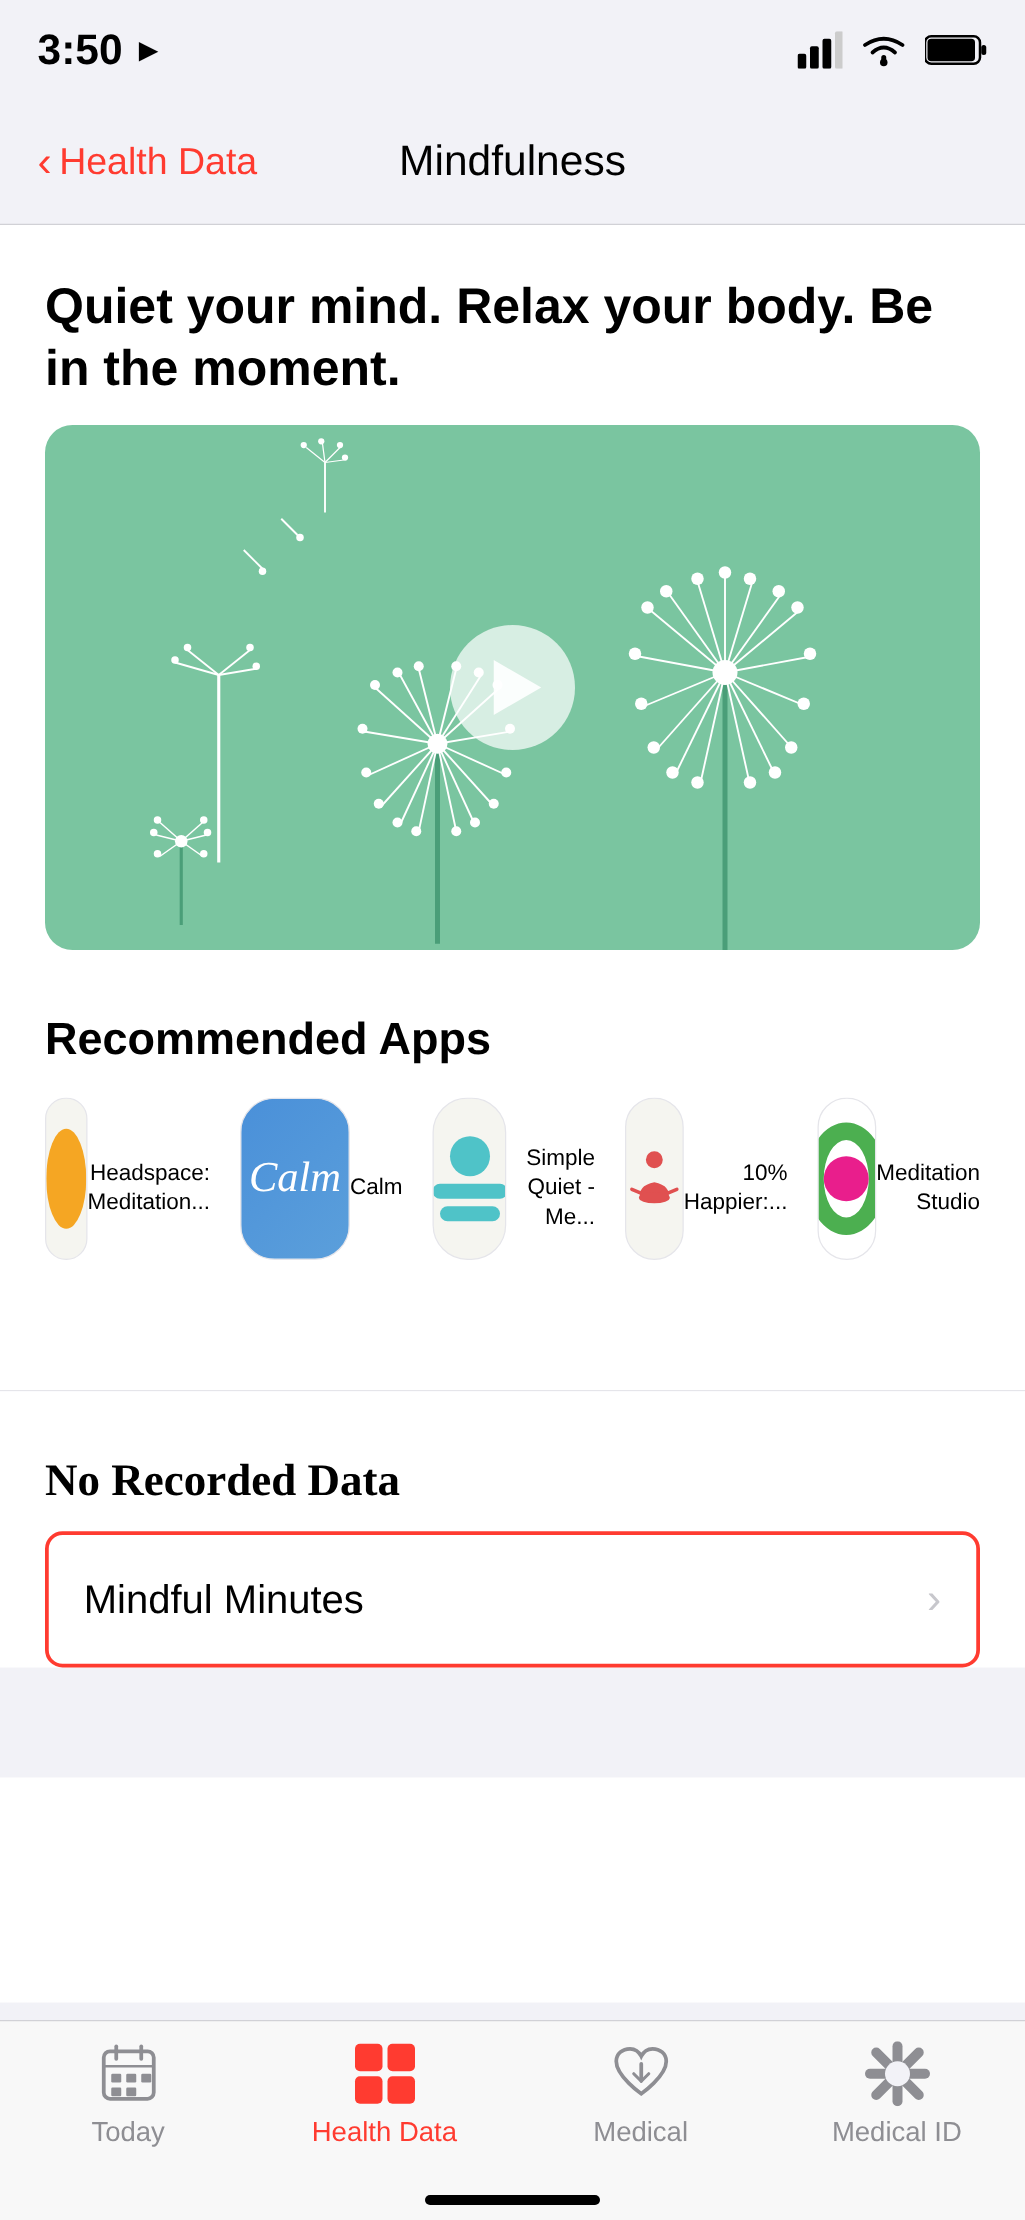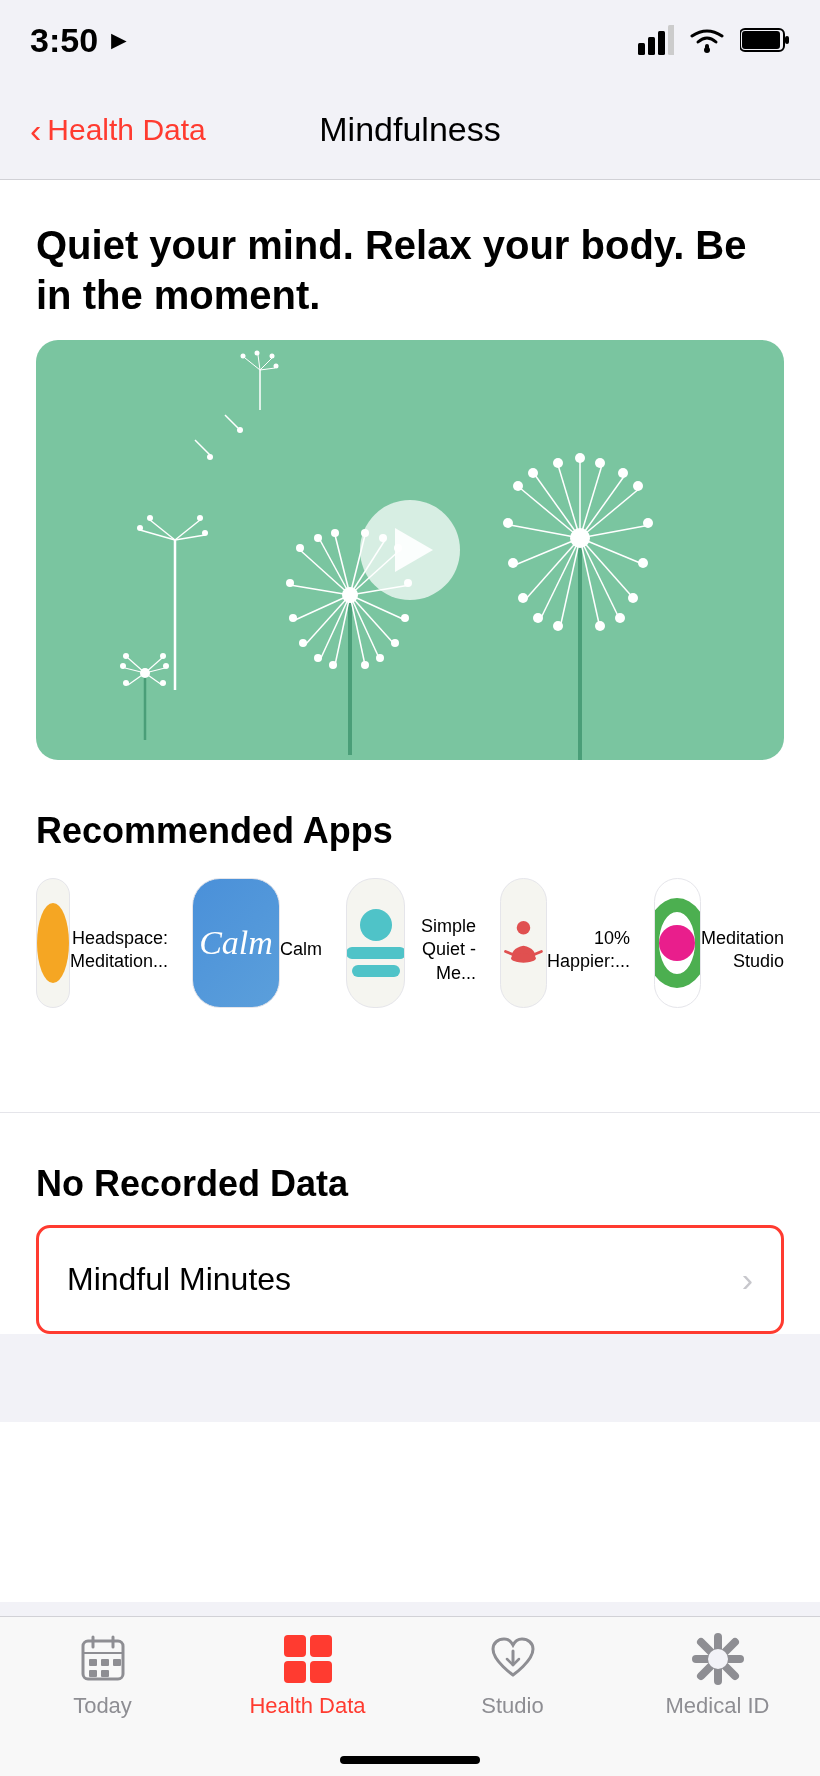--- a/index.html
+++ b/index.html
@@ -250,20 +250,21 @@
     .no-data-section {
       background: #fff;
       padding: 0 36px;
     }
     .no-data-title {
       font-size: 36px;
       font-weight: 800;
       color: #000;
       padding-top: 0;
       margin-bottom: 20px;
+      font-family: Liberation Serif, serif;
     }
 
     .list-item-box {
       border: 3px solid #ff3b30;
       border-radius: 14px;
       background: #fff;
       display: flex;
       align-items: center;
       justify-content: space-between;
       padding: 32px 28px;
@@ -617,21 +618,21 @@
   <div class="tab-item">
     <div class="tab-icon-wrap">
       <svg class="tab-svg" viewBox="0 0 52 52">
 
         <path d="M26 42 C26 42 6 28 6 16 C6 10 11 6 17 6 C21 6 24 8 26 12 C28 8 31 6 35 6 C41 6 46 10 46 16 C46 28 26 42 26 42Z" stroke="#8e8e93" stroke-width="3" fill="none"></path>
         <line x1="26" y1="18" x2="26" y2="30" stroke="#8e8e93" stroke-width="3" stroke-linecap="round"></line>
         <line x1="20" y1="26" x2="26" y2="32" stroke="#8e8e93" stroke-width="2.5" stroke-linecap="round"></line>
         <line x1="32" y1="26" x2="26" y2="32" stroke="#8e8e93" stroke-width="2.5" stroke-linecap="round"></line>
       </svg>
     </div>
-    <span class="tab-label">Studio</span>
+    <span class="tab-label">Medical</span>
   </div>
 
   <div class="tab-item">
     <div class="tab-icon-wrap">
       <svg class="tab-svg" viewBox="0 0 52 52">
 
         <line x1="26" y1="4" x2="26" y2="48" stroke="#8e8e93" stroke-width="8" stroke-linecap="round"></line>
         <line x1="4" y1="26" x2="48" y2="26" stroke="#8e8e93" stroke-width="8" stroke-linecap="round"></line>
         <line x1="9" y1="9" x2="43" y2="43" stroke="#8e8e93" stroke-width="8" stroke-linecap="round"></line>
         <line x1="43" y1="9" x2="9" y2="43" stroke="#8e8e93" stroke-width="8" stroke-linecap="round"></line>

